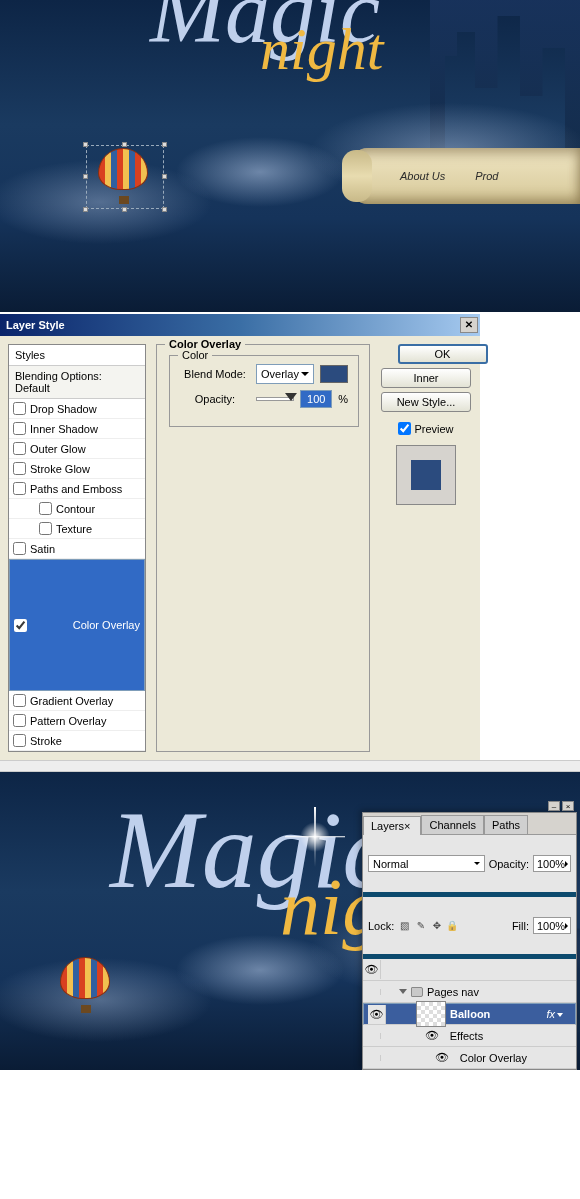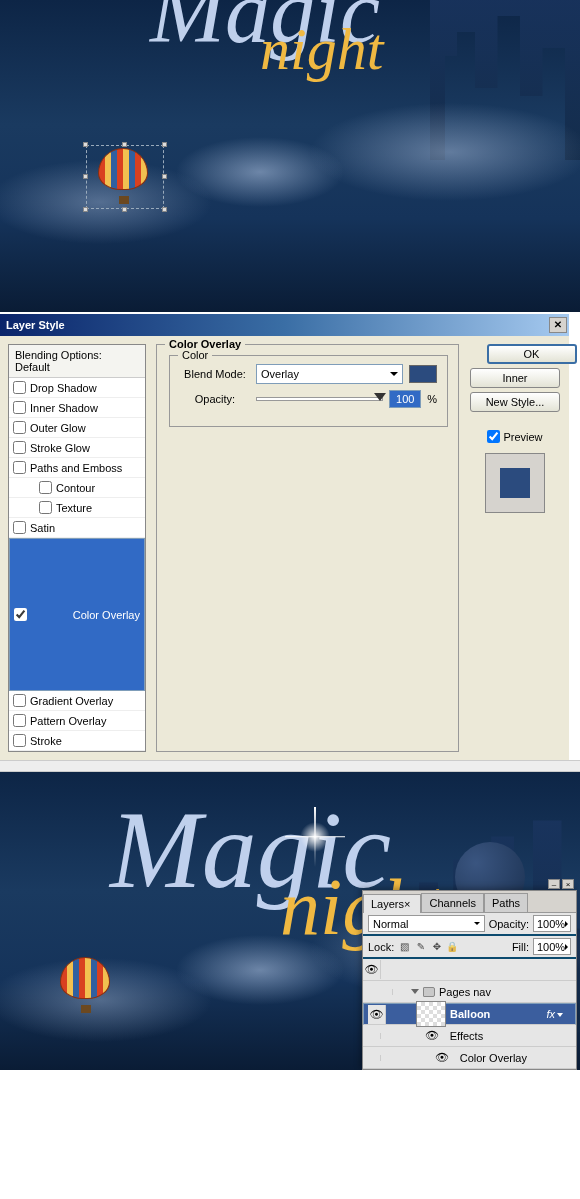--- a/index.html
+++ b/index.html
@@ -33,21 +33,21 @@
   .balloon { position:absolute; top:148px; left:98px; width:52px; height:58px; }
   .envelope { width:50px; height:42px; background:
       repeating-linear-gradient(90deg,#d94020 0 6px,#f2c050 6px 12px,#3060a0 12px 18px);
       border-radius:50% 50% 45% 45% / 60% 60% 40% 40%; border:1px solid #8a3010; }
   .basket { width:10px; height:8px; background:#6b4820; margin:6px auto 0; }
   
   .scroll { position:absolute; bottom:108px; right:0; width:230px; height:56px; background:linear-gradient(#f0e6c4,#d6c898); border-radius:18px 0 0 18px; box-shadow: inset 0 6px 12px rgba(90,70,30,.4), inset 0 -6px 12px rgba(90,70,30,.4); display:flex; align-items:center; gap:30px; padding-left:50px; font-family:Georgia,serif; font-style:italic; font-size:17px; color:#2a2a2a; }
   .scroll::before{content:"";position:absolute;left:-8px;top:2px;bottom:2px;width:30px;background:linear-gradient(#c8b988,#e8dcb0,#c8b988);border-radius:14px;}
   
   
-  .dialog-wrap { width:569px; background:#ece9d8; border-top:2px solid #fff; }
+  .dialog-wrap { width:480px; background:#ece9d8; border-top:2px solid #fff; }
   .titlebar { height:22px; background:linear-gradient(90deg,#0a246a,#3a6ea5 50%,#a6caf0); color:#fff; display:flex; align-items:center; padding:0 2px 0 6px; font-weight:bold; justify-content:space-between; }
   .titlebar .x { width:18px; height:16px; background:#d6d3ce; color:#000; text-align:center; line-height:14px; border:1px solid #888; font-family:Arial; font-size:10px; font-weight:bold; }
   .dlg-body { display:flex; padding:8px; gap:10px; height:424px; }
   
   .styles-col { width:138px; background:#fff; border:1px solid #888; display:flex; flex-direction:column; }
   .shdr { padding:4px 6px; border-bottom:1px solid #ccc; }
   .sopt { padding:3px 4px; border-bottom:1px solid #eee; display:flex; align-items:center; gap:4px; }
   .sopt input { margin:0; }
   .sopt.sel { background:#316ac5; color:#fff; }
   .sopt.sel input{accent-color:#fff;}
@@ -63,21 +63,21 @@
   .sel { height:20px; border:1px solid #7f9db9; background:#fff; padding:0 4px; flex:1; display:flex; align-items:center; justify-content:space-between; }
   .sel .arr{border:4px solid transparent;border-top-color:#000;margin-top:4px;}
   .swatch { width:28px; height:18px; background:#2b4b7e; border:1px solid #666; }
   .slider { flex:1; height:4px; background:#fff; border:1px solid #999; position:relative; }
   .slider .thumb{position:absolute;right:-4px;top:-5px;width:0;height:0;border:6px solid transparent;border-top:8px solid #333;}
   .numbox { width:32px; height:18px; border:1px solid #7f9db9; background:#316ac5; color:#fff; text-align:center; line-height:16px; }
   
   .btn-col { width:92px; display:flex; flex-direction:column; gap:4px; align-items:center; }
   .btn { width:90px; height:20px; background:linear-gradient(#fff,#e3e3d5); border:1px solid #888; border-radius:3px; text-align:center; line-height:18px; cursor:pointer; }
   .btn.def { border:2px solid #3a6ea5; line-height:16px;margin-left:33px; }
-  .prev { display:flex; align-items:center; gap:3px; margin-top:14px; }
+  .prev { display:flex; align-items:center; gap:3px; margin-top:6px; }
   .prevbox { width:60px; height:60px; background:#d6d3ce; border:1px solid #888; margin-top:6px; display:flex; align-items:center; justify-content:center; }
   .prevbox .sw{width:30px;height:30px;background:#2b4b7e;}
   
   
   .gap { height:12px; background:#eee; border-top:1px solid #ccc; border-bottom:1px solid #ccc; }
   .canvas2 { position:relative; width:580px; height:298px; background: linear-gradient(#0d2546 0%, #1a3a60 40%, #15335a 70%, #0a1c35 100%); overflow:hidden; }
   .canvas2 .city{right:-10px;top:30px;width:190px;height:230px;opacity:.9;clip-path:polygon(0 100%,0 50%,10% 50%,10% 35%,20% 35%,20% 55%,28% 55%,28% 25%,40% 25%,40% 48%,48% 48%,48% 15%,60% 15%,60% 45%,70% 45%,70% 8%,85% 8%,85% 55%,100% 55%,100% 100%);}
   .dome{position:absolute;right:55px;top:70px;width:70px;height:70px;border-radius:50%;background:radial-gradient(circle at 30% 30%,#3a5580,#1a3050);}
   .canvas2 .logo-script{top:15px;left:110px;font-size:110px;}
   .canvas2 .logo-sub{top:90px;left:280px;font-size:80px;}
@@ -88,21 +88,21 @@
   .sparkle::after{top:14px;left:-15px;height:2px;width:60px;}
   
   
   .layers-panel { position:absolute; right:3px; bottom:0; width:215px; background:#e6e6e6; border:1px solid #888; box-shadow:-2px -2px 6px rgba(0,0,0,.3); font-size:10px; }
   .lp-wbtns{position:absolute;top:-12px;right:2px;display:flex;gap:2px;}
   .lp-wbtns span{width:12px;height:10px;background:#d6d3ce;border:1px solid #888;display:flex;align-items:center;justify-content:center;font-size:8px;}
   .lp-tabs{display:flex;border-bottom:1px solid #999;background:#d6d3ce;}
   .lp-tab{padding:3px 7px;border:1px solid #999;border-bottom:none;background:#d0d0d0;margin-top:2px;}
   .lp-tab.act{background:#e6e6e6;position:relative;top:1px;}
   .lp-tab .tx{margin-right:3px;}
-  .lp-row{display:flex;align-items:center;padding:2px 5px;gap:4px;border-bottom:2px solid #0c4a6e;}
+  .lp-row{display:flex;align-items:center;padding:20px 5px;gap:4px;border-bottom:5px solid #0c4a6e;}
   .lp-sel{border:1px solid #999;background:#fff;padding:1px 4px;flex:1;display:flex;justify-content:space-between;align-items:center;height:17px;}
   .lp-sel .arr{border:3px solid transparent;border-top-color:#000;margin-top:3px;}
   .pct{width:38px;border:1px solid #999;background:#fff;padding:1px 3px;display:flex;justify-content:space-between;align-items:center;height:17px;}
   .pct .ar{border:3px solid transparent;border-left-color:#000;}
   .lockicons span{display:inline-block;width:13px;height:13px;text-align:center;font-size:10px;opacity:.7;}
   .layer{display:flex;align-items:center;border-bottom:1px solid #ccc;min-height:22px;}
   .eye{width:18px;text-align:center;border-right:1px solid #ccc;padding:3px 0;}
   .lbody{flex:1;display:flex;align-items:center;gap:4px;padding:2px 4px;}
   .tgl{width:0;height:0;border:4px solid transparent;border-top:5px solid #666;margin-top:3px;}
   .fold{width:12px;height:10px;background:#c9c9c9;border:1px solid #888;border-radius:1px 2px 2px 1px;}
@@ -134,30 +134,35 @@
     <div class="h tl"></div>
       <div class="h tc"></div>
       <div class="h tr"></div>
     <div class="h ml"></div>
       <div class="h mr"></div>
     <div class="h bl"></div>
       <div class="h bc"></div>
       <div class="h br"></div>
   </div>
 
+  <div class="scroll">
+    <span>About Us</span>
+    <span>Prod</span>
+  </div>
 </div>
 
 <div class="dialog-wrap">
   <div class="titlebar">
     <span>Layer Style</span>
     <span class="x">✕</span>
   </div>
   <div class="dlg-body">
 
     <div class="styles-col">
+      <div class="shdr">Styles</div>
       <div class="shdr" style="background:#f4f4f0">Blending Options: Default</div>
       <label class="sopt">
           <input type="checkbox" style="">
           <span>Drop Shadow</span>
         </label>
       <label class="sopt">
           <input type="checkbox" style="">
           <span>Inner Shadow</span>
         </label>
       <label class="sopt">
@@ -289,21 +294,21 @@
       <span style="margin-left:auto">Fill:</span>
       <div class="pct">
           <span>100%</span>
           <span class="ar"></span>
         </div>
     </div>
 
     <div class="layer">
       <div class="eye">👁</div>
     </div>
-    <div class="layer" style="padding-left:12px">
+    <div class="layer" style="padding-left:0">
       <div class="eye"></div>
       <div class="lbody" style="padding-left:18px">
           <span class="tgl"></span>
           <span class="fold"></span>
           <span>Pages nav</span>
         </div>
     </div>
     <div class="layer sel">
       <div class="eye">👁</div>
       <div class="lbody" style="padding-left:30px">

